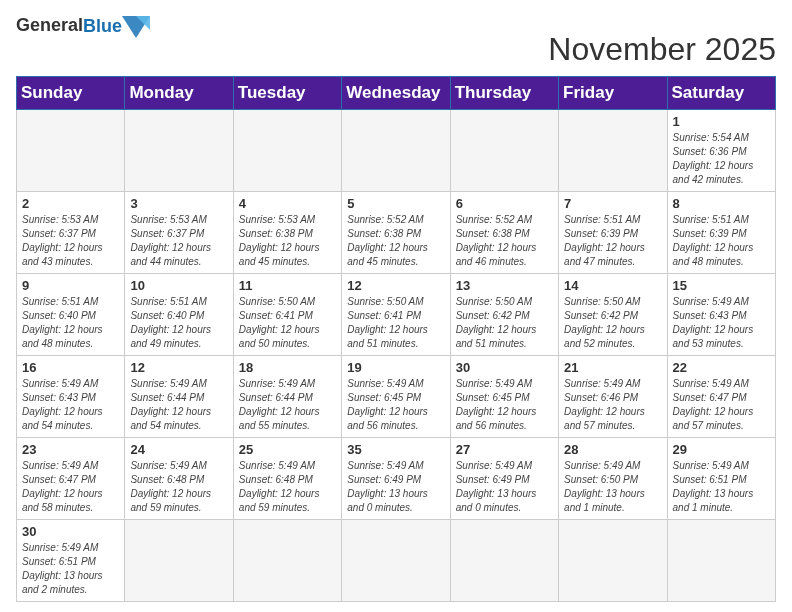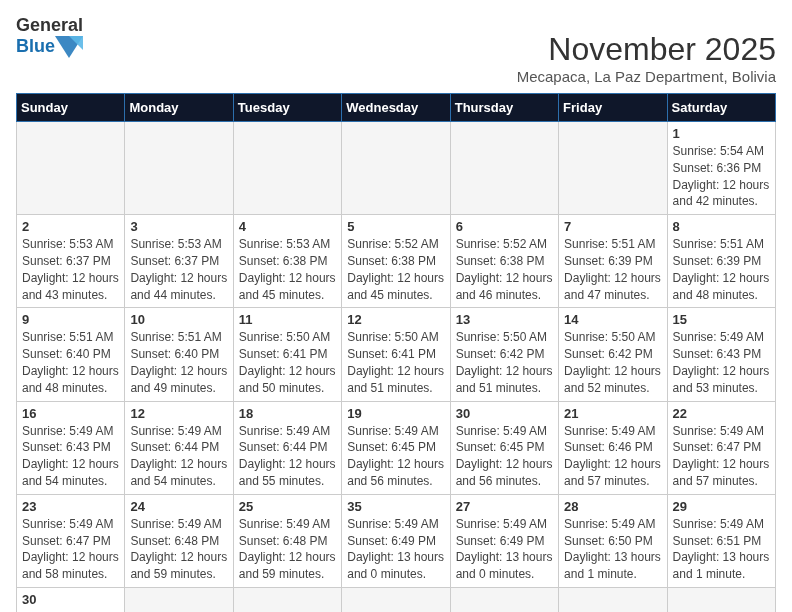--- a/index.html
+++ b/index.html
@@ -33,23 +33,23 @@
     .subtitle {
       font-size: 15px;
       color: #555;
     }
     .calendar-table {
       width: 100%;
       border-collapse: collapse;
       table-layout: fixed;
     }
     .calendar-table th {
-      background-color: #0f172a;
+      background-color: #4c1d95;
       color: #fff;
-      font-size: 13px;
+      font-size: 17px;
       font-weight: bold;
       padding: 6px 4px;
       text-align: left;
       border: 1px solid #2c6fad;
     }
     .calendar-table td {
       border: 1px solid #ccc;
       vertical-align: top;
       padding: 4px 5px;
       font-size: 10.5px;
@@ -61,47 +61,47 @@
       background: #f5f5f5;
     }
     .day-number {
       font-size: 13px;
       font-weight: bold;
       color: #333;
       display: block;
       margin-bottom: 2px;
     }
     .day-info {
-      font-size: 12px;
+      font-size: 10px;
       color: #444;
       line-height: 1.4;
+      font-style: italic;
     }
     .last-row td {
       height: 70px;
     }
   </style>
 </head>
 <body>
 
 <div class="header-area">
   <div class="logo">
-  <div style="display:flex;flex-direction:column;line-height:1.1;">
+  <div style="display:flex;flex-direction:row;line-height:1.1;">
     <span style="font-size:18px;font-weight:bold;color:#333;">General</span>
     <div style="display:flex;align-items:center;gap:0;">
       <span style="font-size:18px;font-weight:bold;color:#1a6faf;">Blue</span>
       <svg width="28" height="22" viewBox="0 0 28 22">
         <polygon points="0,0 28,0 14,22" fill="#1a73b8" opacity="0.85"></polygon>
         <polygon points="14,0 28,0 28,14" fill="#5bb8e8" opacity="0.9"></polygon>
       </svg>
     </div>
   </div>
 </div>
   <div class="title-area">
     <div class="month-title">November 2025</div>
-    <div class="subtitle">Mecapaca, La Paz Department, Bolivia</div>
   </div>
 </div>
 
 <table class="calendar-table">
   <thead>
     <tr>
     <th>Sunday</th>
         <th>Monday</th>
         <th>Tuesday</th>
         <th>Wednesday</th>

